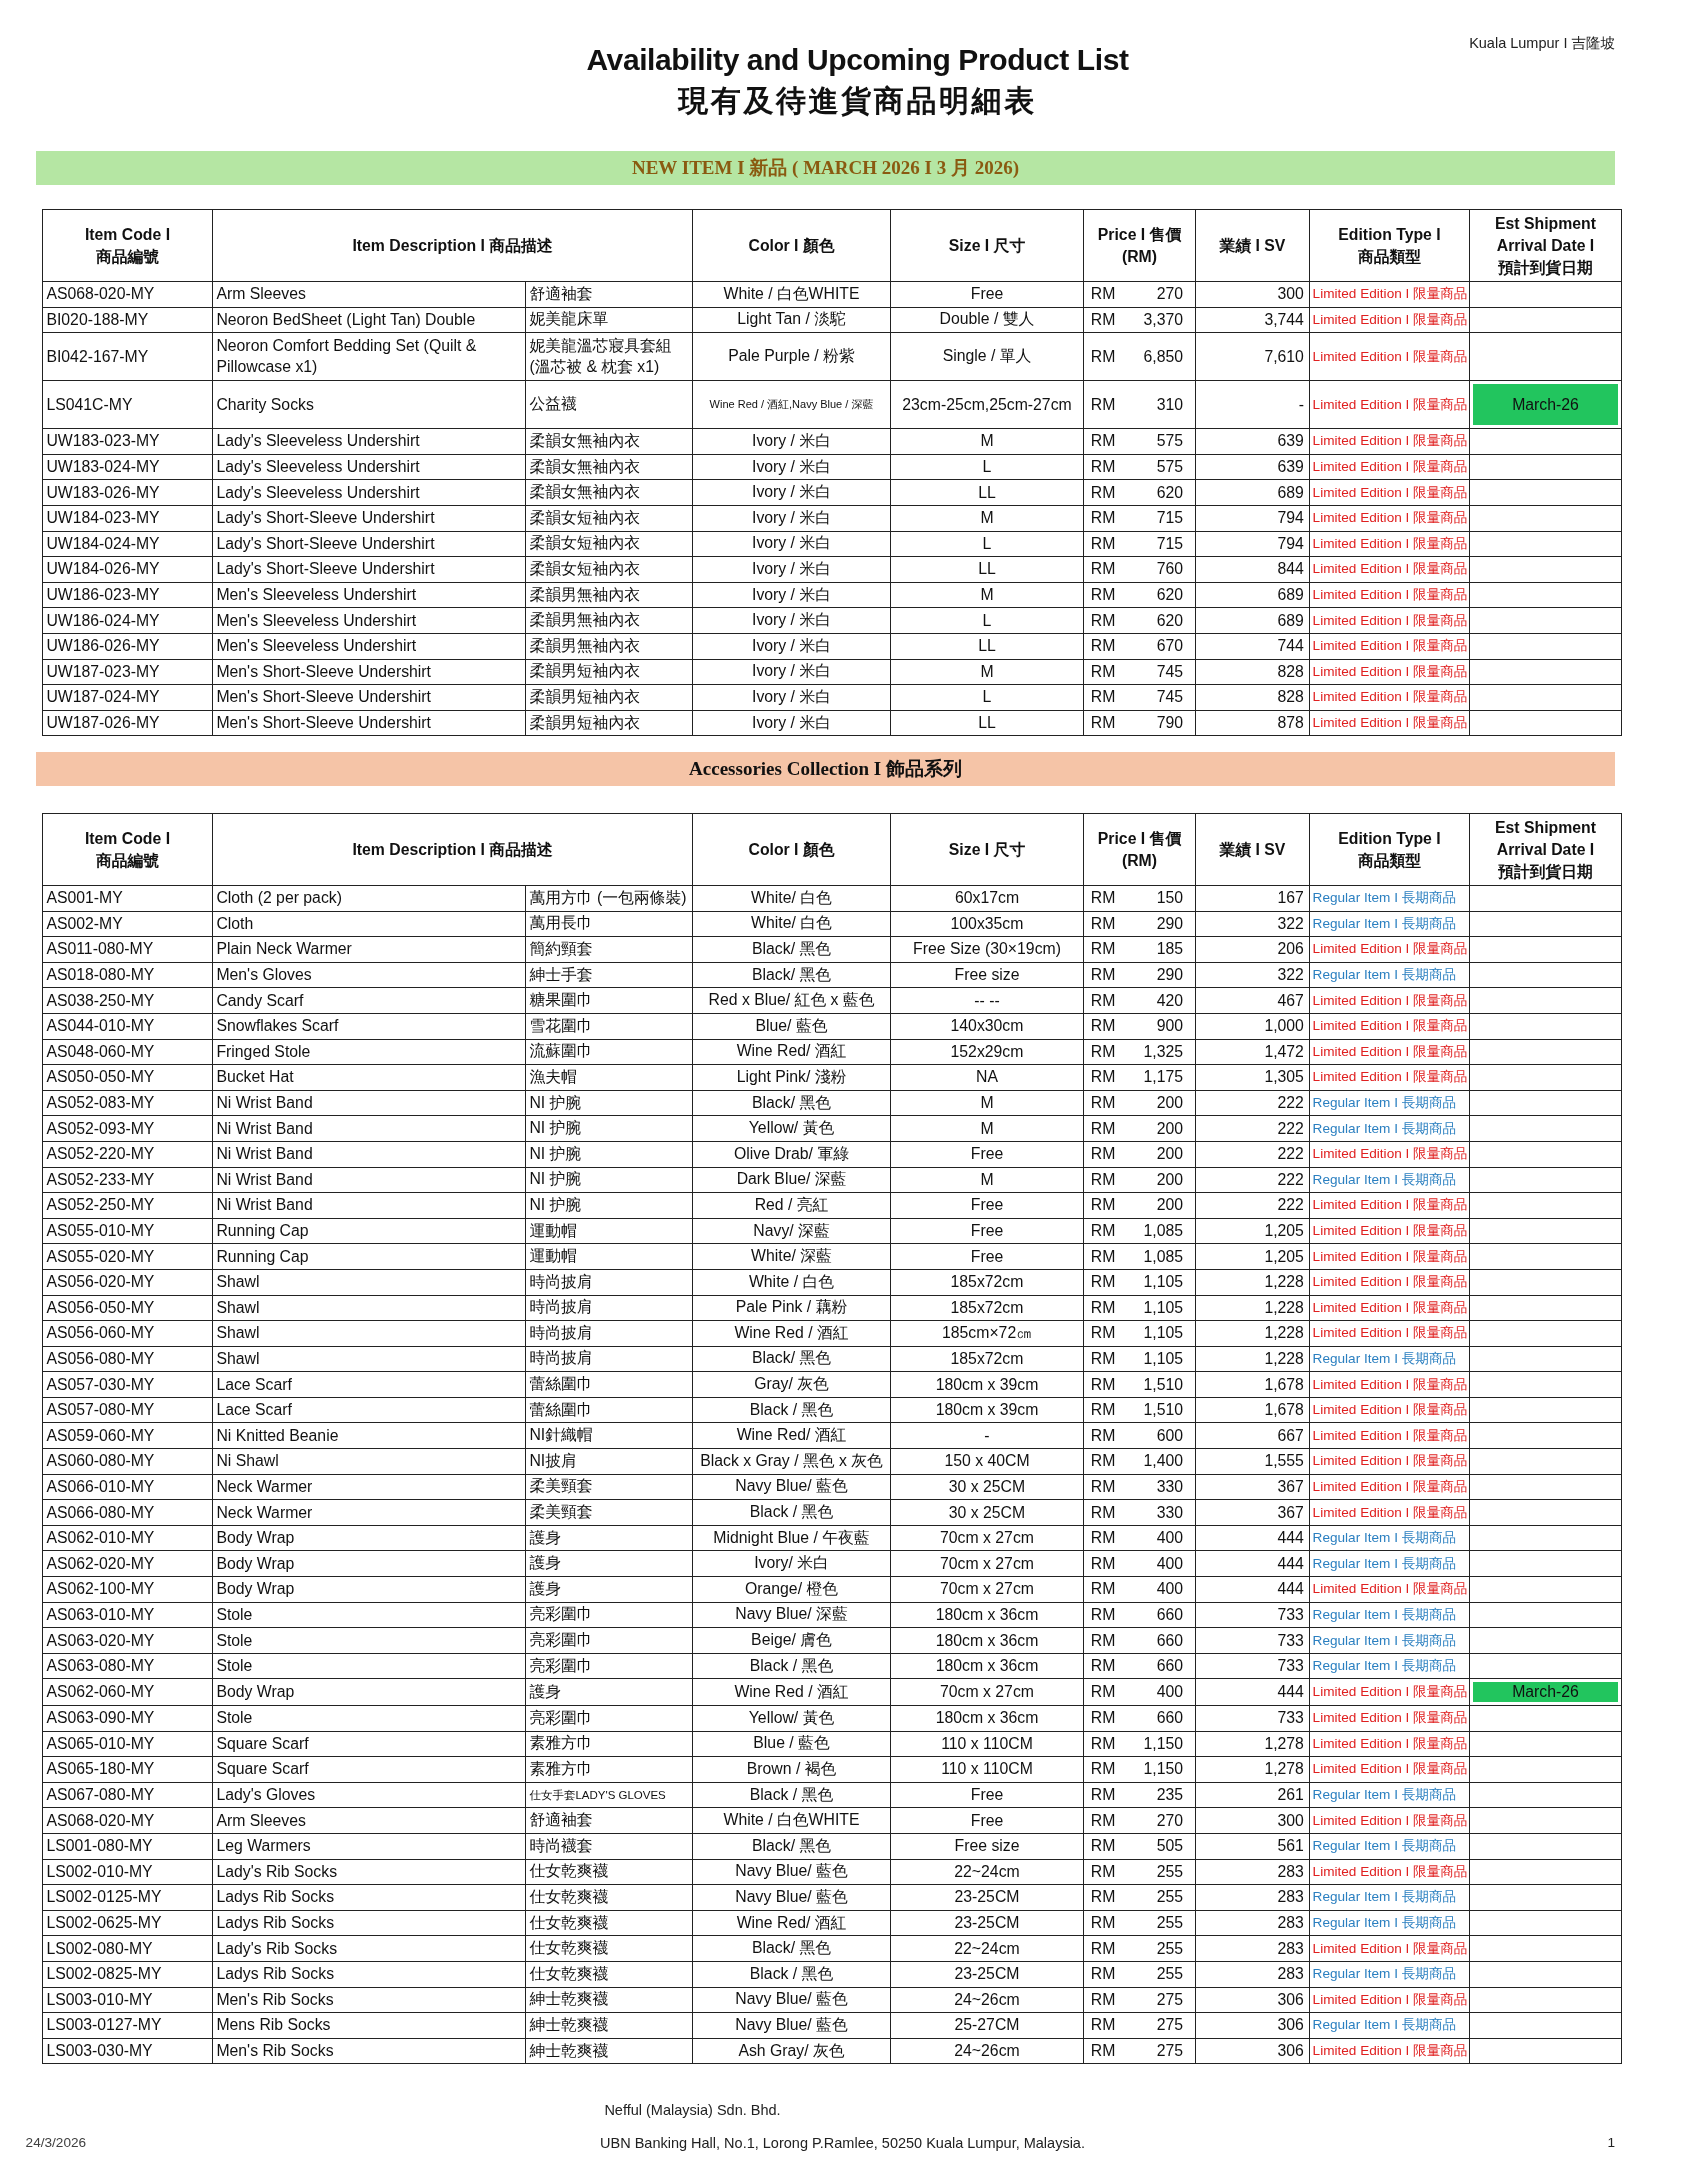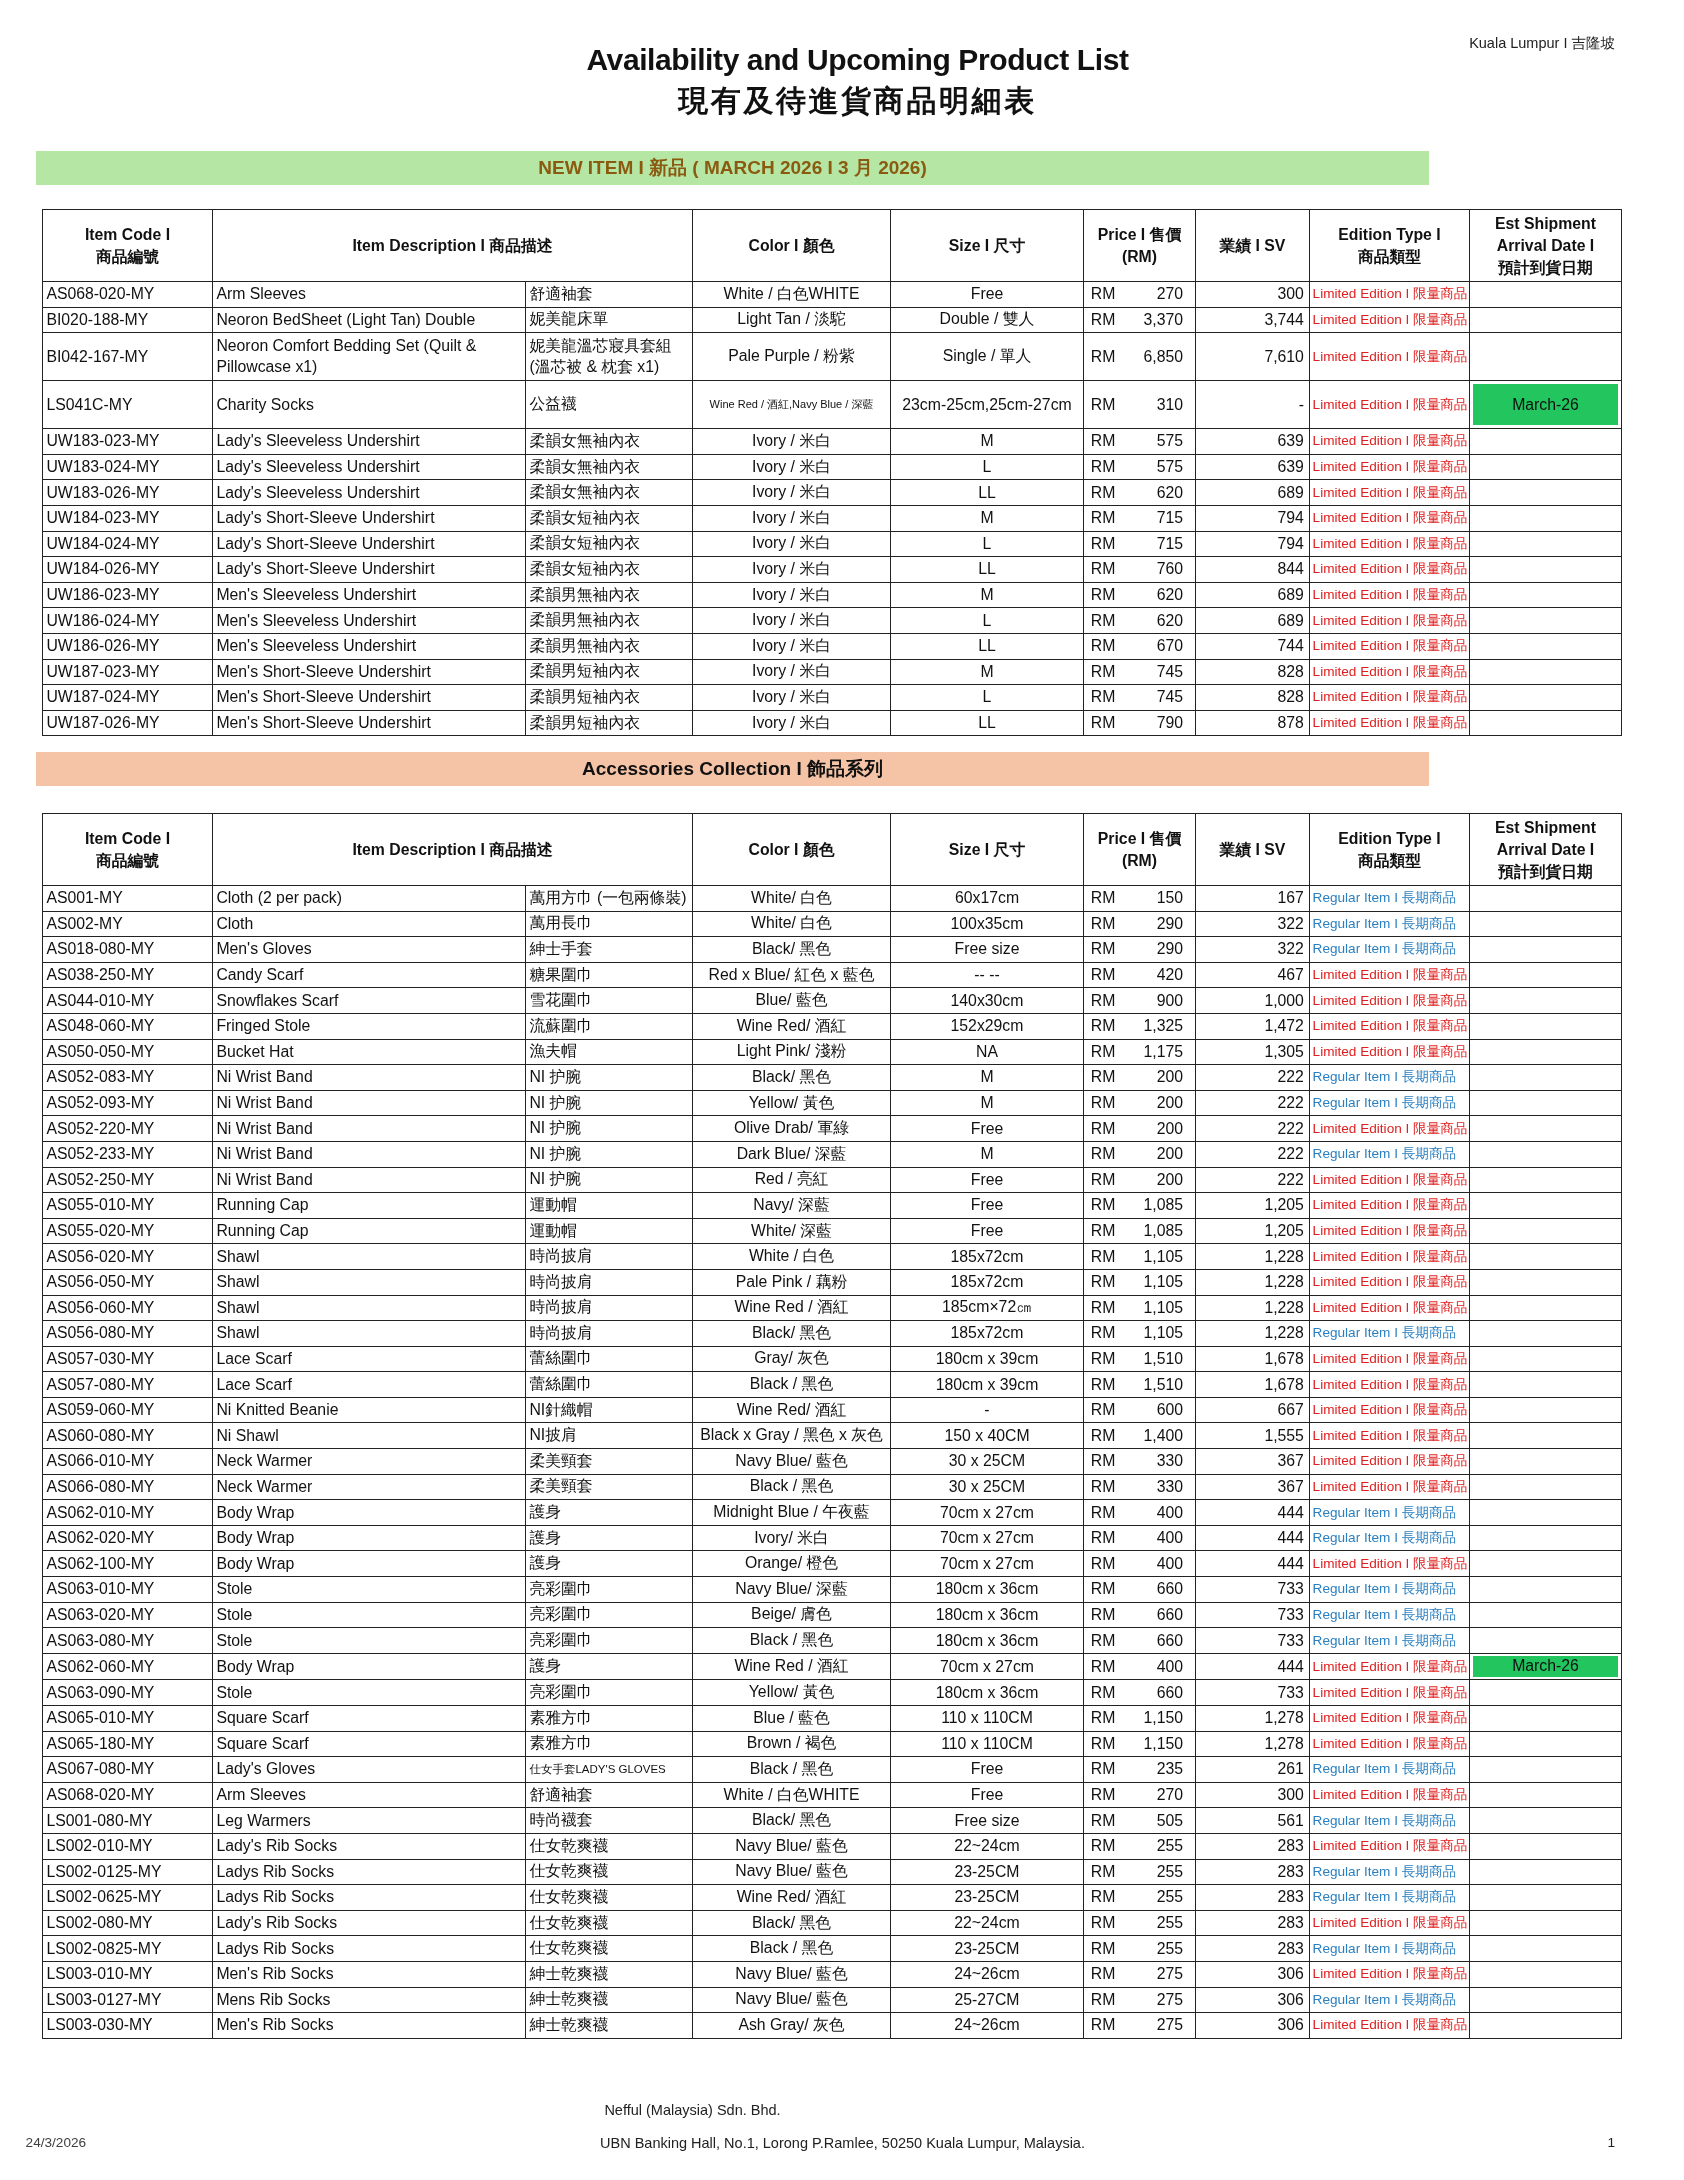--- a/index.html
+++ b/index.html
@@ -4,21 +4,21 @@
 <style>
   * { box-sizing: border-box; margin: 0; padding: 0; }
   html, body { width: 1685px; height: 2181px; background: #ffffff; }
   body { font-family: "Liberation Sans", sans-serif; color: #111; position: relative; overflow: hidden; }
 
   .region { position: absolute; top: 34px; right: 70px; font-size: 14.5px; color: #222; }
   .title { position: absolute; left: 0; width: 1685px; text-align: center; font-weight: bold; color: #111; margin-left: 15px; }
   .title.en { top: 43px; font-size: 30px; letter-spacing: -0.4px; }
   .title.zh { top: 81px; font-size: 30px; letter-spacing: 2.6px; }
 
-  .banner { position: absolute; left: 36px; width: 1393px; height: 34px; text-align: center; font-weight: bold; font-size: 19px; line-height: 34px; }
+  .banner { position: absolute; left: 36px; width: 1579px; height: 34px; text-align: center; font-weight: bold; font-size: 19px; line-height: 34px; font-family: Liberation Serif, serif; }
   .banner.new { top: 151px; background: #b5e6a3; color: #8a5a10; }
   .banner.acc { top: 752px; background: #f5c4a7; color: #111; }
 
   table { position: absolute; left: 34px; width: 1579px; border-collapse: collapse; table-layout: fixed; font-size: 15.8px; margin-left: 8px; }
   table.t1 { top: 209px; }
   table.t2 { top: 813px; }
   th, td { border: 1.7px solid #222; padding: 0 3.4px; white-space: nowrap; overflow: hidden; }
   th { font-weight: bold; text-align: center; font-size: 15.8px; line-height: 22px; }
   table.t1 thead tr { height: 72px; }
   table.t2 thead tr { height: 72px; }
@@ -361,20 +361,34 @@
         <td class="size">100x35cm</td>
         <td class="price">
           <span class="cur">RM</span>
           <span class="amt">290</span>
         </td>
         <td class="sv">322</td>
         <td class="edition regular">Regular Item I 長期商品</td>
         <td class="ship"></td>
       </tr>
       <tr>
+        <td class="code">AS011-080-MY</td>
+        <td class="desc-en">Plain Neck Warmer</td>
+        <td class="desc-zh">簡約頸套</td>
+        <td class="color">Black/ 黑色</td>
+        <td class="size">Free Size (30×19cm)</td>
+        <td class="price">
+          <span class="cur">RM</span>
+          <span class="amt">185</span>
+        </td>
+        <td class="sv">206</td>
+        <td class="edition limited">Limited Edition I 限量商品</td>
+        <td class="ship"></td>
+      </tr>
+      <tr>
         <td class="code">AS018-080-MY</td>
         <td class="desc-en">Men's Gloves</td>
         <td class="desc-zh">紳士手套</td>
         <td class="color">Black/ 黑色</td>
         <td class="size">Free size</td>
         <td class="price">
           <span class="cur">RM</span>
           <span class="amt">290</span>
         </td>
         <td class="sv">322</td>

